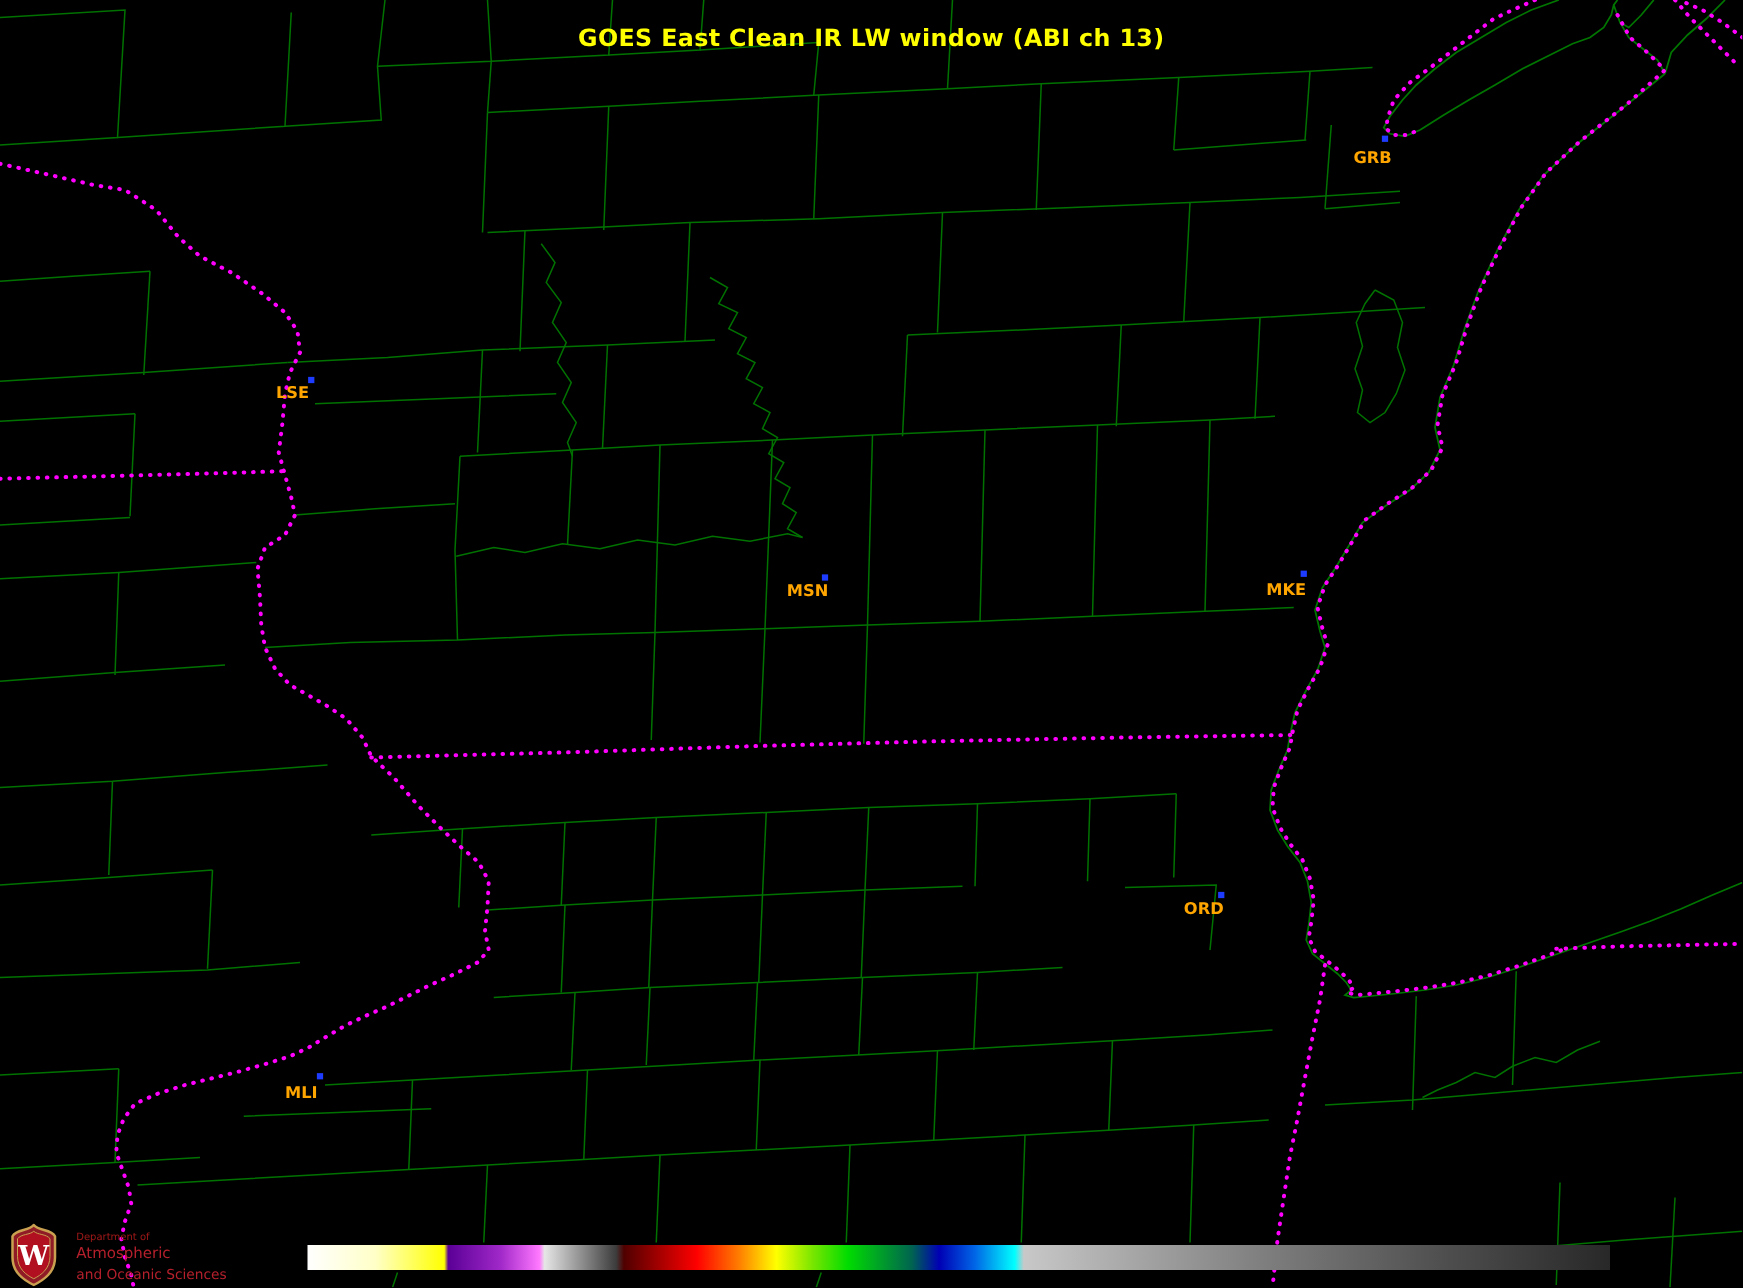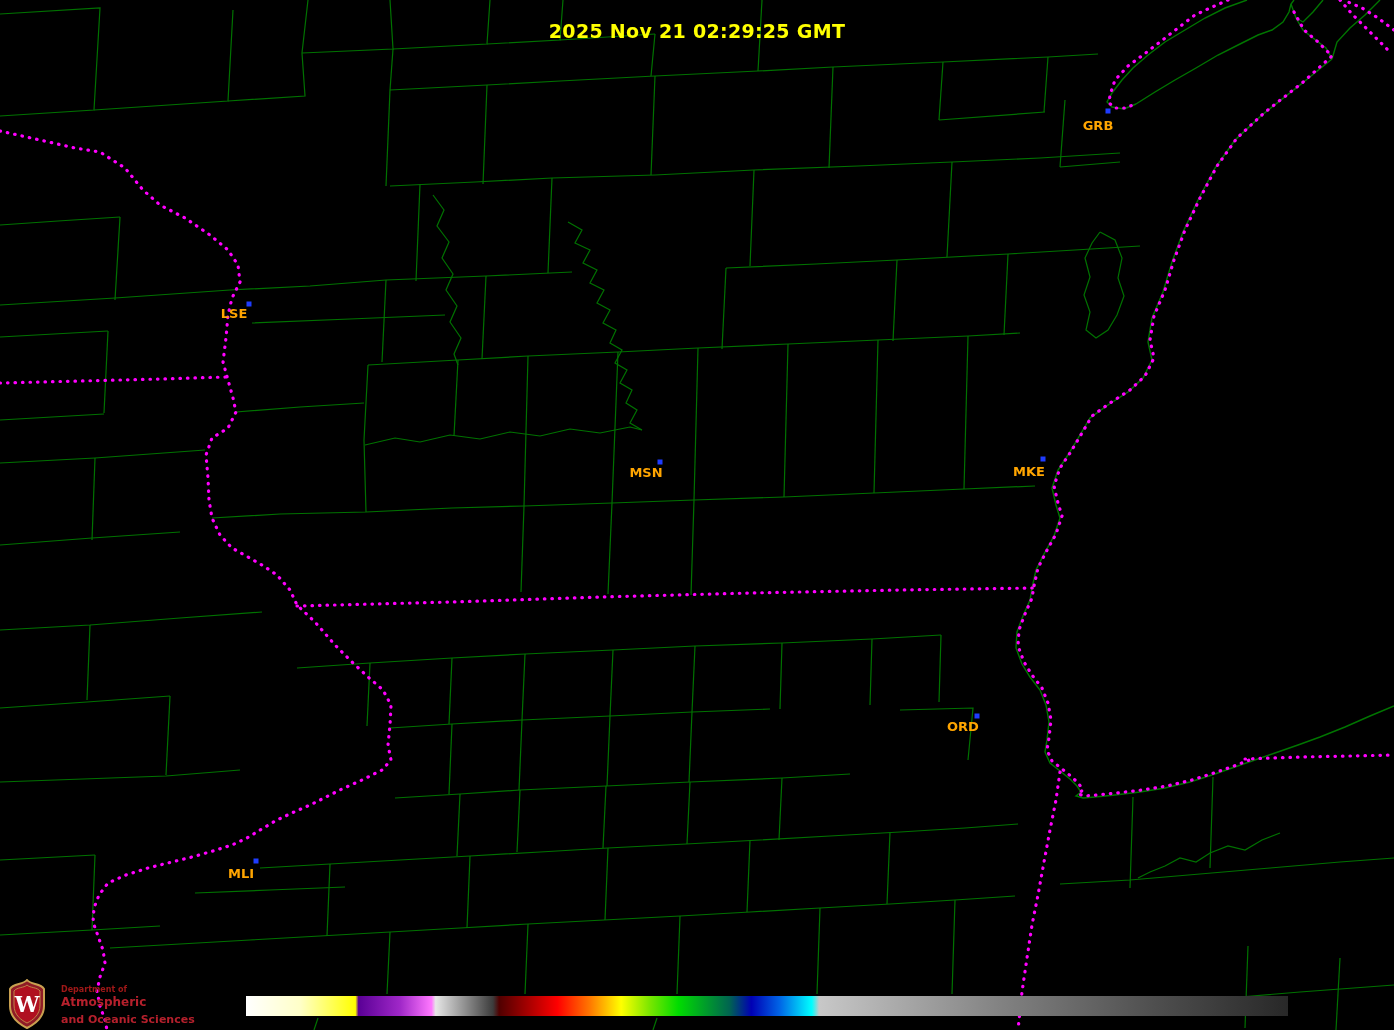--- a/index.html
+++ b/index.html
@@ -9,21 +9,21 @@
   .county{stroke:#007200;stroke-width:1.2;fill:none;}
   .shore{stroke:#007500;stroke-width:1.4;fill:none;}
   .border{stroke:#FF00FF;stroke-width:3.2;fill:none;stroke-dasharray:0.5 7;stroke-linecap:round;}
   .station-label{fill:#FFA500;font-size:13px;font-weight:bold;text-anchor:middle;
                  font-family:"DejaVu Sans","Liberation Sans",sans-serif;}
   .station-dot{fill:#1E3CFF;}
   #title-block{position:absolute;left:0;top:20px;width:100%;text-align:center;color:#FFFF00;
                font-weight:bold;font-size:19px;line-height:23px;letter-spacing:0.3px;}
   #colorbar{position:absolute;left:246px;top:996px;width:1042px;height:20px;}
   #logo{position:absolute;left:5px;top:979px;display:flex;align-items:flex-start;}
-  #logo-text{margin-left:12px;color:#B5202C;font-weight:bold;}
+  #logo-text{margin-left:12px;color:#B5202C;}
   #logo-dept{font-size:8px;color:#A01818;margin-top:6px;}
   #logo-l1{font-size:12px;line-height:17px;}
   #logo-l2{font-size:11px;line-height:17px;}
 </style>
 </head>
 <body>
 
 <div id="stage">
 
   <svg id="map-svg" width="1394" height="1030" viewBox="0 0 1394 1030">
@@ -161,21 +161,21 @@
       <text x="646" y="477" class="station-label">MSN</text>
       <rect x="1040.5" y="456.5" width="5" height="5" class="station-dot"></rect>
       <text x="1029" y="476" class="station-label">MKE</text>
       <rect x="974.5" y="713.5" width="5" height="5" class="station-dot"></rect>
       <text x="963" y="731" class="station-label">ORD</text>
       <rect x="253.5" y="858.5" width="5" height="5" class="station-dot"></rect>
       <text x="241" y="878" class="station-label">MLI</text>
     </svg>
 
   <div id="title-block">
-    <div>2025 Nov 21  02:29:25 GMT</div>
+    <div>GOES East Clean IR LW window (ABI ch 13)</div>
   </div>
 
   <div id="colorbar" style="background: linear-gradient(to right, rgb(255, 255, 255) 0%, rgb(255, 255, 200) 5.2%, rgb(255, 255, 0) 10.5%, rgb(90, 0, 150) 10.8%, rgb(160, 40, 200) 14.8%, rgb(255, 120, 255) 17.8%, rgb(230, 230, 230) 18.2%, rgb(144, 144, 144) 21%, rgb(60, 60, 60) 23.7%, rgb(80, 0, 0) 24.3%, rgb(255, 0, 0) 29.9%, rgb(255, 120, 0) 33%, rgb(255, 255, 0) 36%, rgb(120, 230, 0) 38.8%, rgb(0, 220, 0) 41.5%, rgb(0, 100, 80) 46.4%, rgb(0, 0, 180) 48.5%, rgb(0, 100, 230) 51.2%, rgb(0, 255, 255) 54.3%, rgb(200, 200, 200) 55%, rgb(130, 130, 130) 72.4%, rgb(80, 80, 80) 86.8%, rgb(40, 40, 40) 100%); left: 246px; top: 996px; width: 1042px; height: 20px;"></div>
 
   <div id="logo">
     <svg width="44" height="50" viewBox="0 0 44 50">
       <path d="M22,1 C26,6 36,4 39,10 L39,27 C39,39 30,45 22,49 C14,45 5,39 5,27 L5,10 C8,4 18,6 22,1 Z" fill="#8F1B26" stroke="#C8A050" stroke-width="2"></path>
       <path d="M22,6 C25,9 32,8 35,12 L35,26 C35,36 28,41 22,44 C16,41 9,36 9,26 L9,12 C12,8 19,9 22,6 Z" fill="#B01020" stroke="#C8A050" stroke-width="0.8"></path>
       <text x="22" y="33" text-anchor="middle" fill="#FFFFFF" font-size="22" font-weight="bold" font-family="DejaVu Serif, Liberation Serif, serif">W</text>
     </svg>

